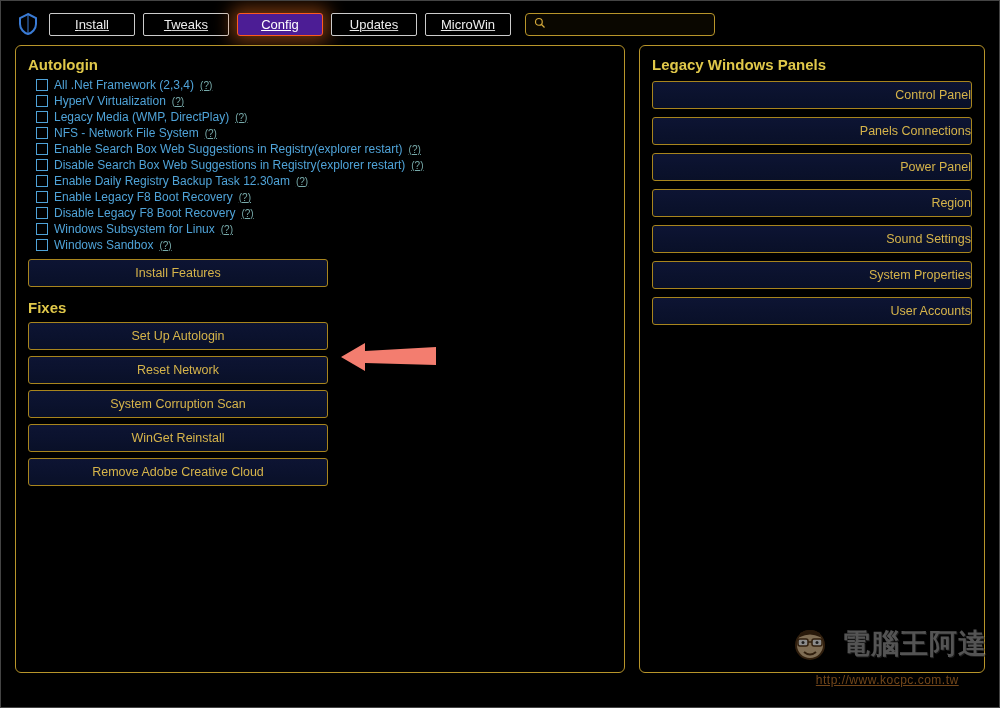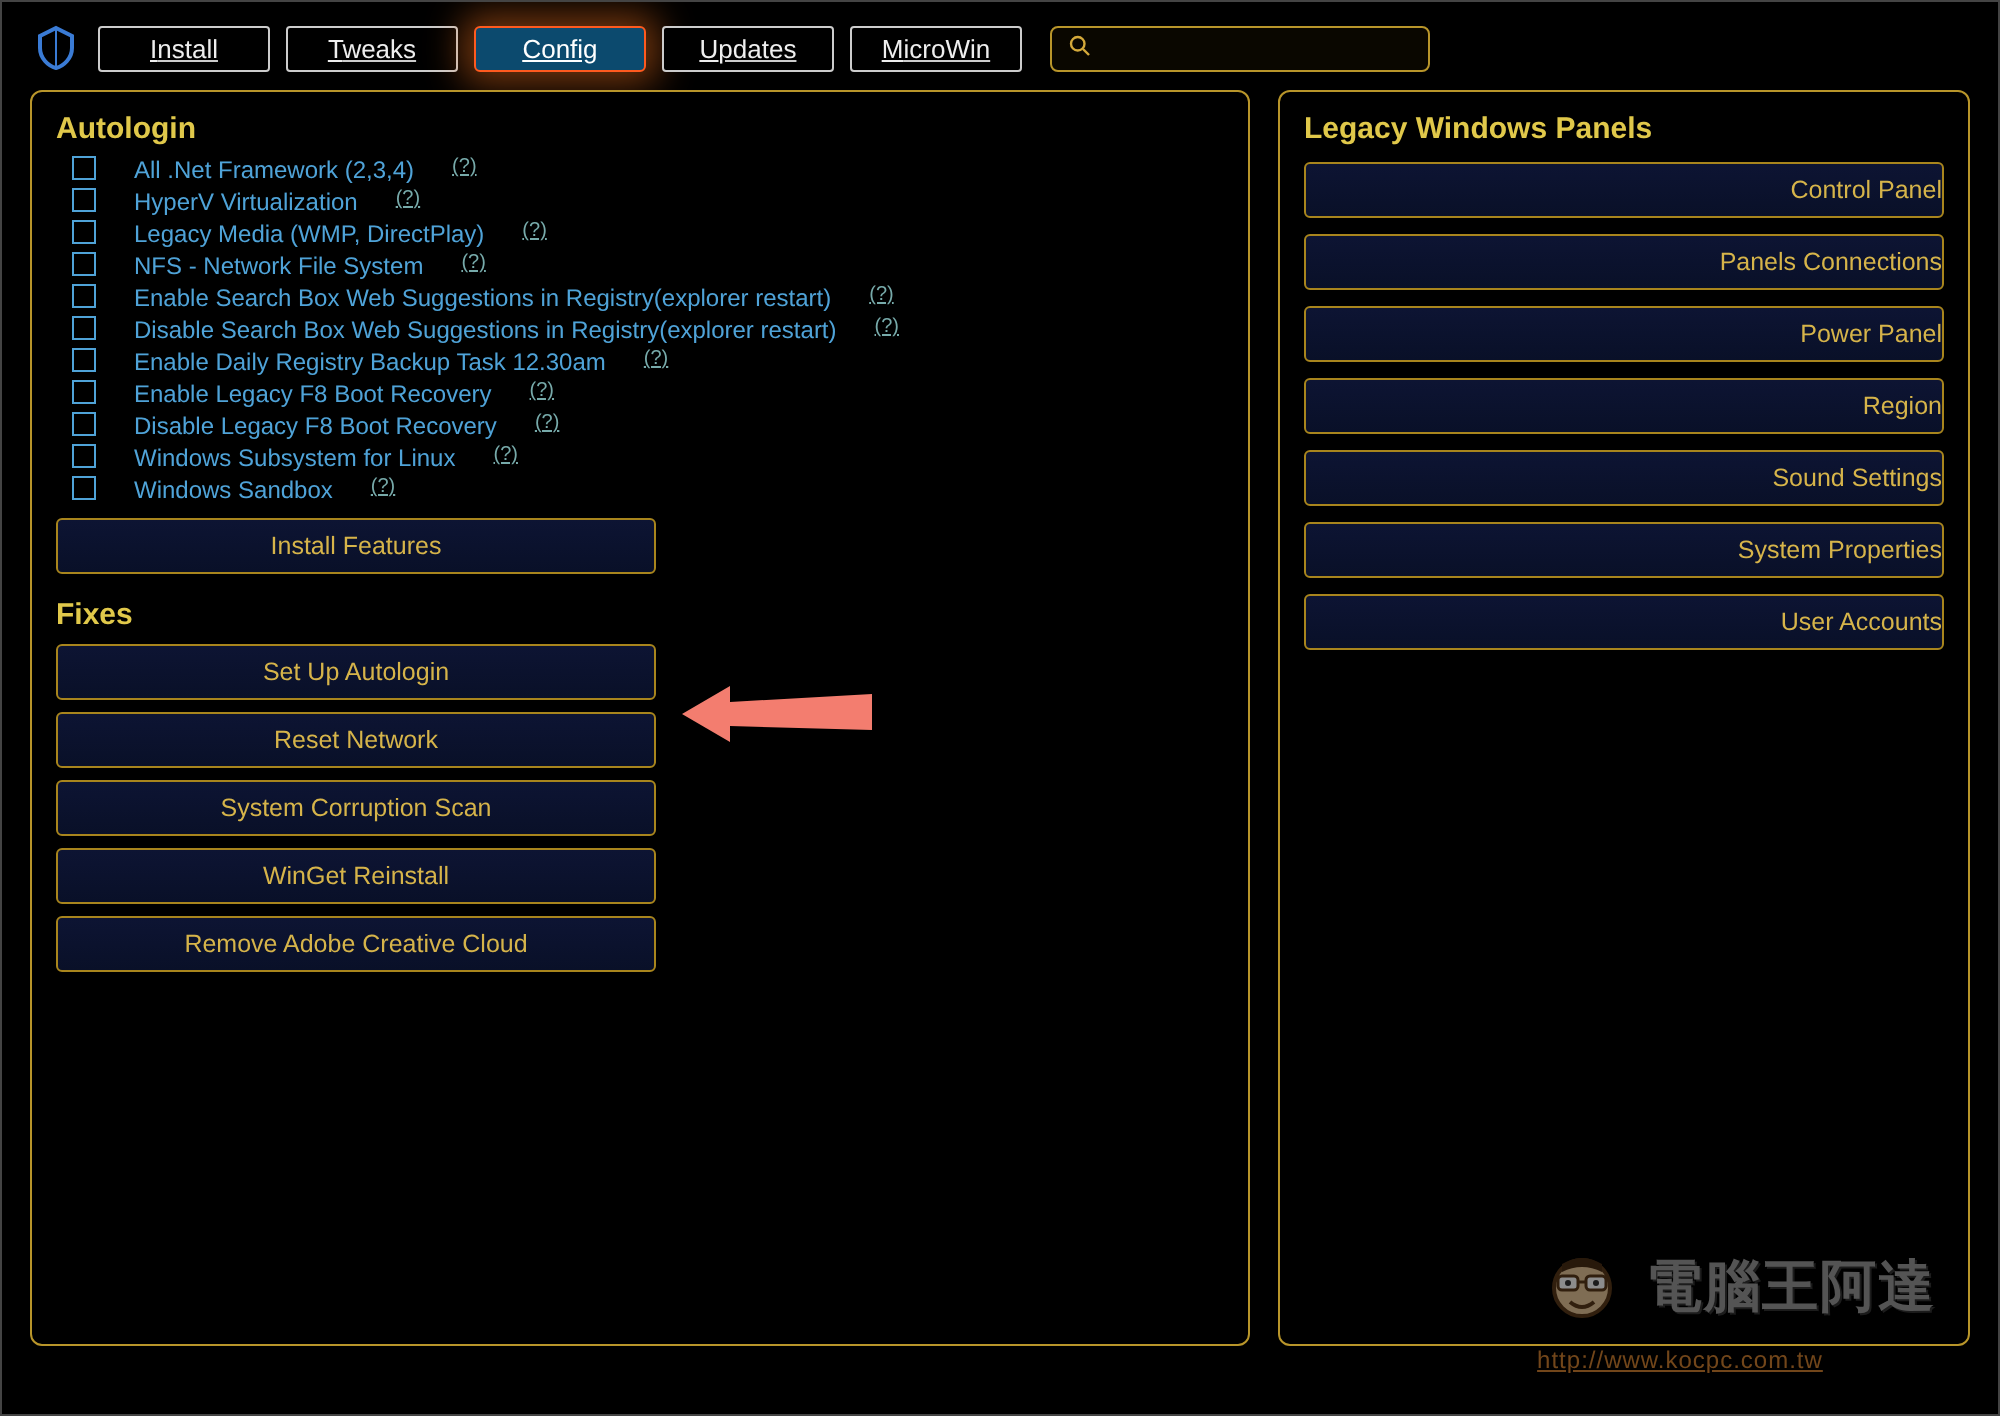--- a/index.html
+++ b/index.html
@@ -30,21 +30,21 @@
     color: #eee;
     font-size: 13px;
     padding: 3px 0;
     width: 86px;
     text-align: center;
     cursor: pointer;
     border-radius: 2px;
   }
   .nav-btn u { text-decoration: underline; }
   .nav-btn.active {
-    background: #0c4a6e;
+    background: #4c1d95;
     border-color: #ff5a1f;
     color: #fff;
     box-shadow: 0 0 18px 6px rgba(255,120,30,0.45);
     border-radius: 3px;
   }
   .search-wrap {
     flex: 0 0 190px;
     border: 1px solid #b8952a;
     border-radius: 4px;
     background: #0a0700;
@@ -72,21 +72,22 @@
   .panel-left { flex: 0 0 610px; height: 628px; }
   .panel-right { flex: 1; height: 628px; }
   .section-title {
     color: #e0c84a;
     font-weight: bold;
     font-size: 15px;
     margin-bottom: 4px;
   }
   .feature-row {
     display: flex;
-    gap: 19px;
+    align-items: center;
+    gap: 6px;
     padding: 1px 0 1px 8px;
     font-size: 12px;
     color: #4fa3d8;
   }
   .feature-row input[type=checkbox]{
     width:12px;height:12px;
     appearance:none;
     border:1px solid #4fa3d8;
     background:transparent;
     cursor:pointer;
@@ -127,24 +128,24 @@
     width: 100%;
   }
   .arrow {
     position:absolute;
     left: 340px;
     top: 336px;
     pointer-events:none;
   }
   .watermark {
     position:absolute;
-    right: 31px;
+    right: 12px;
     bottom: 20px;
     opacity: 0.55;
-    text-align:left;
+    text-align:center;
   }
   .watermark .cn {
     font-size: 28px;
     font-weight: bold;
     color: #999;
     text-shadow: 1px 1px 0 #333;
     letter-spacing:1px;
   }
   .watermark .url {
     font-size: 12px;

